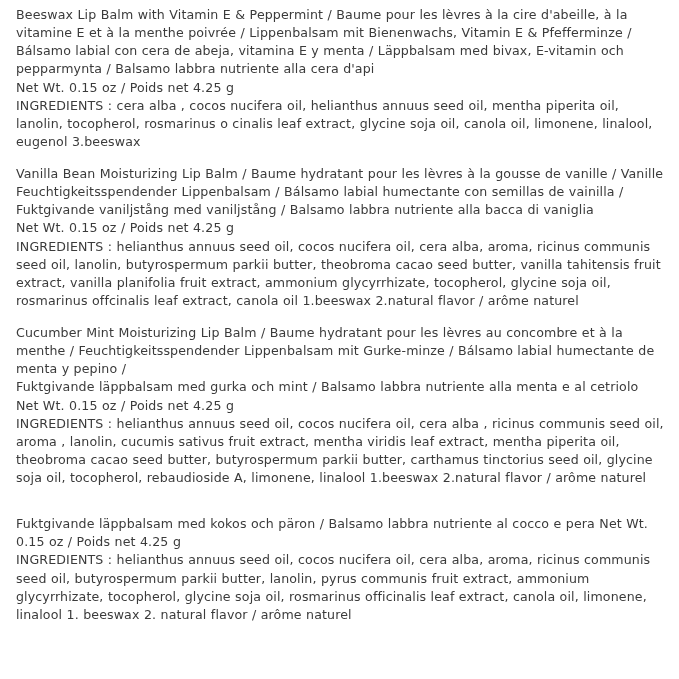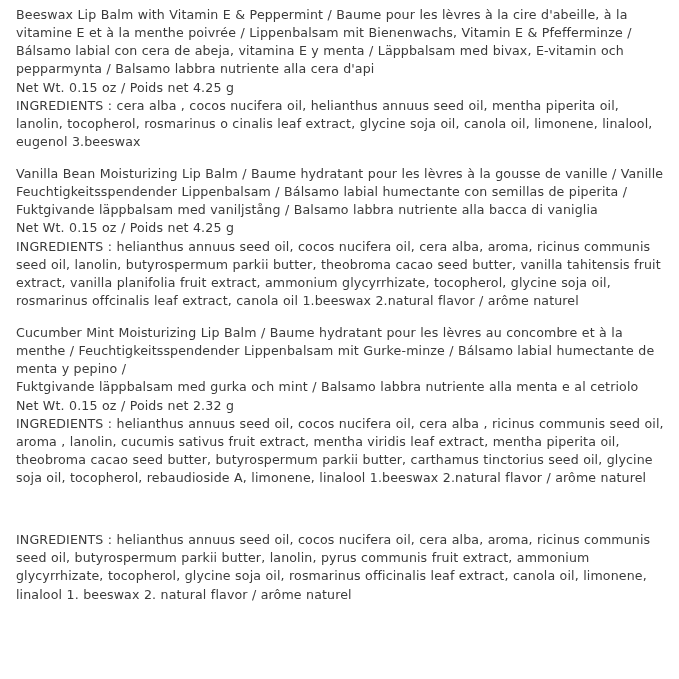--- a/index.html
+++ b/index.html
@@ -25,42 +25,43 @@
   }
   .product p {
     margin: 0;
     font-size: 12.6px;
     line-height: 1.44;
     letter-spacing: 0.01em;
     text-align: left;
     word-spacing: 0.02em;
   }
   .block-gap-sm { margin-bottom: 14px; }
-  .block-gap-lg { margin-bottom: 44px; }
+  .block-gap-lg { margin-bottom: 28px; }
 </style>
 </head>
 <body>
 
 <div class="page">
 
   <div class="product block-gap-sm">
     <p>Beeswax Lip Balm with Vitamin E &amp; Peppermint / Baume pour les lèvres à la cire d'abeille, à la vitamine E et à la menthe poivrée / Lippenbalsam mit Bienenwachs, Vitamin E &amp; Pfefferminze / Bálsamo labial con cera de abeja, vitamina E y menta / Läppbalsam med bivax, E-vitamin och pepparmynta / Balsamo labbra nutriente alla cera d'api</p>
     <p>Net Wt. 0.15 oz / Poids net 4.25 g</p>
     <p>INGREDIENTS : cera alba  , cocos nucifera oil, helianthus annuus seed oil, mentha piperita oil, lanolin, tocopherol, rosmarinus o  cinalis leaf extract, glycine soja oil, canola oil, limonene, linalool, eugenol 3.beeswax</p>
   </div>
 
   <div class="product block-gap-sm">
-    <p>Vanilla Bean Moisturizing Lip Balm / Baume hydratant pour les lèvres à la gousse de vanille / Vanille Feuchtigkeitsspendender Lippenbalsam / Bálsamo labial humectante con semillas de piperita / Fuktgivande läppbalsam med vaniljstång / Balsamo labbra nutriente alla bacca di vaniglia</p>
+    <p>Vanilla Bean Moisturizing Lip Balm / Baume hydratant pour les lèvres à la gousse de vanille / Vanille Feuchtigkeitsspendender Lippenbalsam / Bálsamo labial humectante con semillas de vainilla / Fuktgivande vaniljstång med vaniljstång / Balsamo labbra nutriente alla bacca di vaniglia</p>
     <p>Net Wt. 0.15 oz / Poids net 4.25 g</p>
     <p>INGREDIENTS : helianthus annuus seed oil, cocos nucifera oil, cera alba, aroma, ricinus communis seed oil, lanolin, butyrospermum parkii butter, theobroma cacao seed butter, vanilla tahitensis fruit extract, vanilla planifolia fruit extract, ammonium glycyrrhizate, tocopherol, glycine soja oil, rosmarinus offcinalis leaf extract, canola oil 1.beeswax 2.natural flavor / arôme naturel</p>
   </div>
 
   <div class="product block-gap-lg">
     <p>Cucumber Mint Moisturizing Lip Balm / Baume hydratant pour les lèvres au concombre et à la menthe / Feuchtigkeitsspendender Lippenbalsam mit Gurke-minze / Bálsamo labial humectante de menta y pepino /</p>
-    <p>Fuktgivande läppbalsam med gurka och mint / Balsamo labbra nutriente alla menta e al cetriolo Net Wt. 0.15 oz / Poids net 2.32 g</p>
+    <p>Fuktgivande läppbalsam med gurka och mint / Balsamo labbra nutriente alla menta e al cetriolo Net Wt. 0.15 oz / Poids net 4.25 g</p>
     <p>INGREDIENTS : helianthus annuus seed oil, cocos nucifera oil, cera alba  , ricinus communis seed oil, aroma  , lanolin, cucumis sativus fruit extract, mentha viridis leaf extract, mentha piperita oil, theobroma cacao seed butter, butyrospermum parkii butter, carthamus tinctorius seed oil, glycine soja oil, tocopherol, rebaudioside A, limonene, linalool 1.beeswax 2.natural flavor / arôme naturel</p>
   </div>
 
   <div class="product">
+    <p>Fuktgivande läppbalsam med kokos och päron / Balsamo labbra nutriente al cocco e pera Net Wt. 0.15 oz / Poids net 4.25 g</p>
     <p>INGREDIENTS : helianthus annuus seed oil, cocos nucifera oil, cera alba, aroma, ricinus communis seed oil, butyrospermum parkii butter, lanolin, pyrus communis fruit extract, ammonium glycyrrhizate, tocopherol, glycine soja oil, rosmarinus officinalis leaf extract, canola oil, limonene, linalool 1. beeswax 2. natural flavor / arôme naturel</p>
   </div>
 
 </div>
 
 </body></html>

